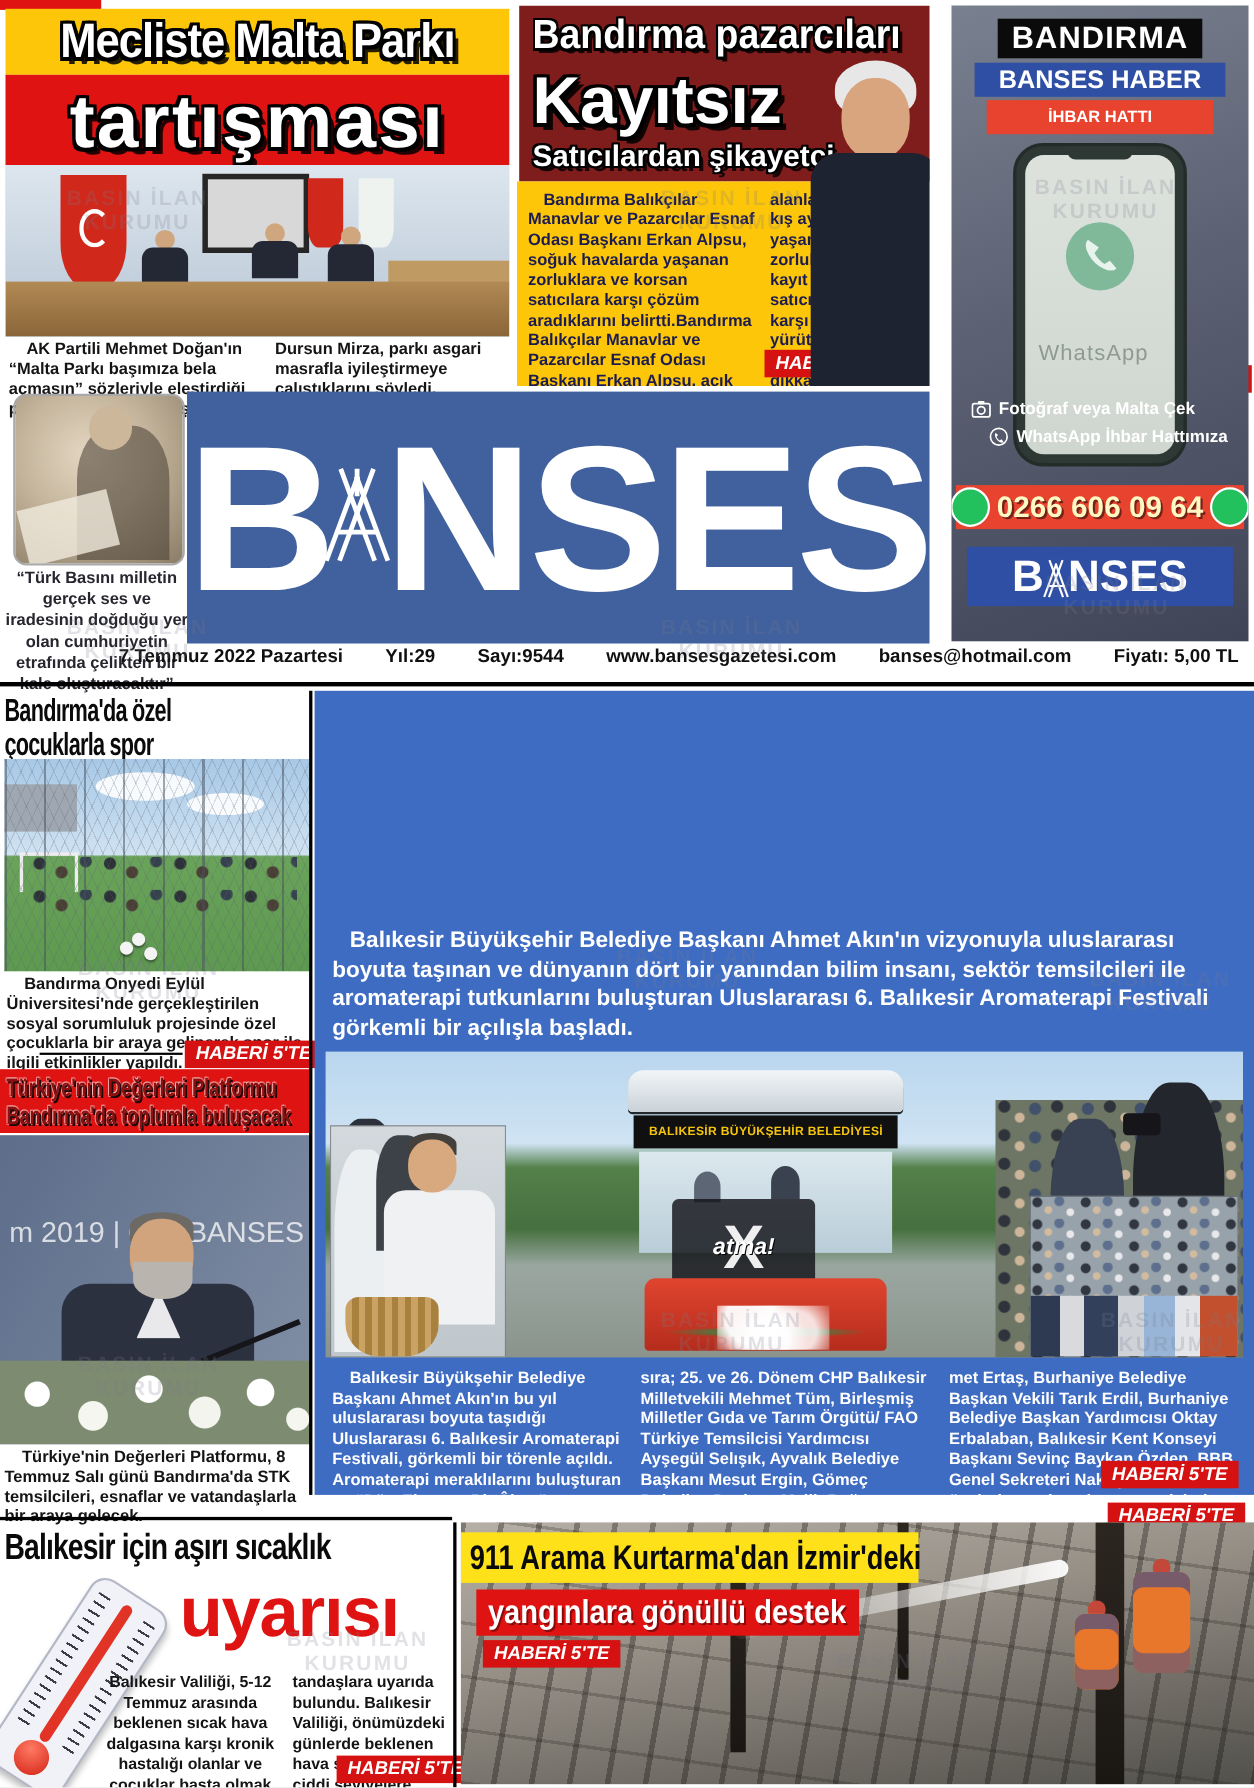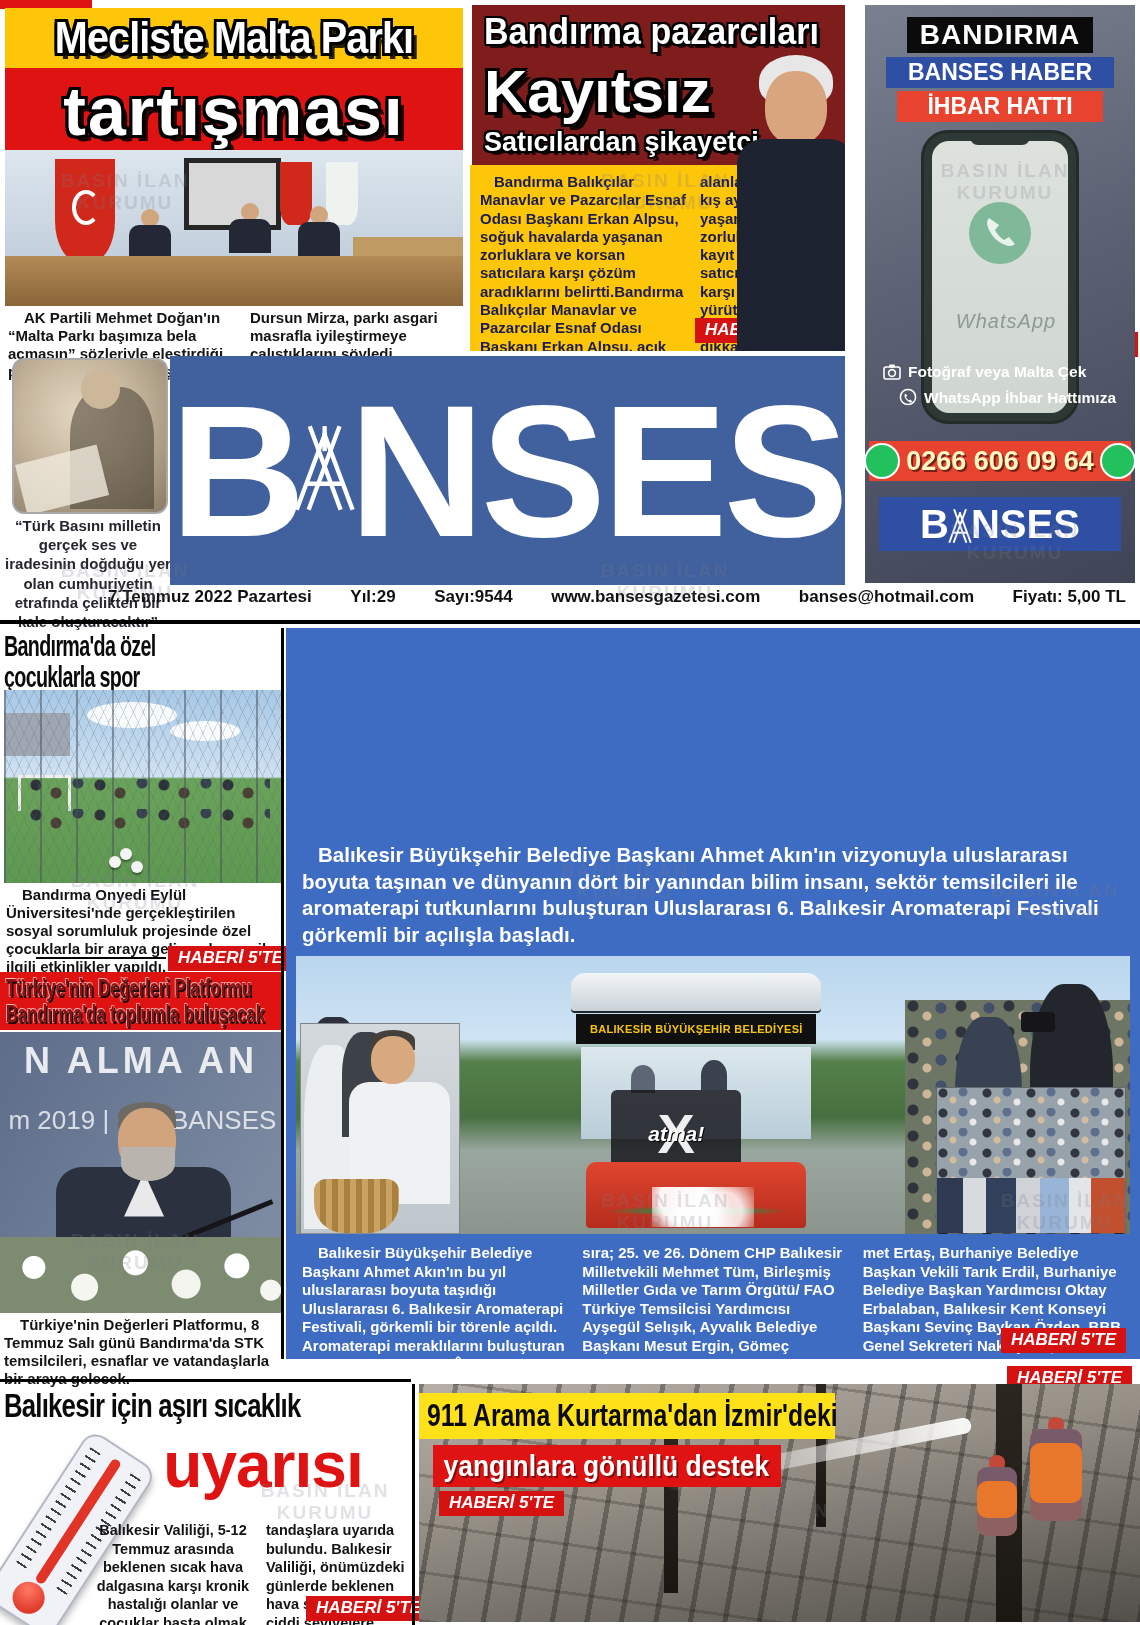--- a/index.html
+++ b/index.html
@@ -65,27 +65,27 @@
   .tm-portrait{position:absolute;right:-4px;top:50px;width:106px;height:296px;}
   .tm-portrait .hair{position:absolute;left:16px;top:0;width:74px;height:52px;border-radius:50% 50% 40% 40%;background:#e7e7e7;}
   .tm-portrait .face{position:absolute;left:22px;top:16px;width:62px;height:74px;border-radius:46%;background:#d9a57e;}
   .tm-portrait .torso{position:absolute;left:-6px;top:84px;width:118px;height:212px;border-radius:26px 26px 0 0;background:#1d2330;}
 
   
   .ad{left:865px;top:5px;width:270px;height:578px;background:linear-gradient(160deg,#79808f 0%,#5c6273 45%,#3f4556 100%);overflow:hidden;}
   .ad-bar{position:absolute;left:50%;transform:translateX(-50%);color:#fff;font-weight:bold;text-align:center;}
   .ad-l1{top:12px;width:186px;height:36px;line-height:36px;background:#0b0b0b;font-size:28px;letter-spacing:1px;}
   .ad-l2{top:52px;width:228px;height:31px;line-height:31px;background:#2e4fa3;font-size:23px;}
-  .ad-l3{top:86px;width:206px;height:31px;line-height:31px;background:#e8432e;font-size:23px;}
+  .ad-l3{top:86px;width:206px;height:31px;line-height:31px;background:#e8432e;font-size:15px;}
   .ad-phone{position:absolute;left:50%;top:128px;transform:translateX(-50%);width:152px;height:288px;
             background:#2e3834;border-radius:24px;box-shadow:0 0 0 3px #242c29;}
   .ad-screen{position:absolute;left:8px;top:8px;right:8px;bottom:8px;background:linear-gradient(#dde2dd,#cfd6d0);border-radius:17px;overflow:hidden;}
   .ad-notch{position:absolute;left:50%;top:0;transform:translateX(-50%);width:60px;height:12px;background:#2e3834;border-radius:0 0 8px 8px;}
   .wa-circle{position:absolute;left:50%;top:34%;transform:translate(-50%,-50%);width:62px;height:62px;border-radius:50%;background:#7fb99a;}
-  .wa-label{position:absolute;left:12px;right:0;top:62%;text-align:center;font-size:20px;color:#8e9a94;font-weight:normal;letter-spacing:1px;font-style:italic;}
+  .wa-label{position:absolute;left:12px;right:0;top:62%;font-size:20px;color:#8e9a94;font-weight:normal;letter-spacing:1px;}
   .ad-bullets{position:absolute;left:18px;top:354px;width:240px;color:#fff;font-weight:bold;font-size:15.5px;line-height:1.65;}
   .ad-bullets .row{display:flex;align-items:center;gap:7px;}
   .ad-bullets .row.i2{margin-left:16px;}
   .ad-bullets .row.i3{margin-left:32px;margin-top:32px;}
   .mini-ic{width:18px;height:18px;flex:0 0 18px;}
   .ad-redband{position:absolute;left:4px;right:4px;top:436px;height:40px;background:#e8432e;display:flex;align-items:center;justify-content:center;gap:6px;}
   .ad-phone-num{color:#fef9c3;font-weight:bold;font-size:27px;text-shadow:2px 2px 0 rgba(0,0,0,.5);white-space:nowrap;}
   .wa-badge{width:32px;height:32px;border-radius:50%;background:#22c15e;border:2px solid #fff;flex:0 0 32px;}
   .ad-blueband{position:absolute;left:14px;right:14px;top:492px;height:54px;background:#2e4fa3;display:flex;align-items:center;justify-content:center;}
   .brand{display:flex;align-items:flex-end;color:#fff;font-weight:bold;}
@@ -407,21 +407,20 @@
   </div>
   <div class="abs sports-cap cap">Bandırma Onyedi Eylül Üniversitesi'nde gerçekleştirilen sosyal sorumluluk projesinde özel çocuklarla bir araya gelinerek spor ile ilgili etkinlikler yapıldı.</div>
   <div class="abs sports-bline"></div>
   <div class="abs badge sports-badge">HABERİ 5'TE</div>
 
   <div class="abs values-band">
     <div class="cx72">Türkiye'nin Değerleri Platformu</div>
     <div class="cx72">Bandırma'da toplumla buluşacak</div>
   </div>
   <div class="abs values-photo">
-    <div class="vp-t1">N ALMA AN</div>
     <div class="vp-t2">m 2019 | G</div>
     <div class="vp-t3">BANSES</div>
     <div class="vp-torso"></div>
     <div class="vp-shirt"></div>
     <div class="vp-hair"></div>
     <div class="vp-head"></div>
     <div class="vp-beard"></div>
     <div class="vp-mic"></div>
     <div class="vp-flowers"></div>
   </div>

